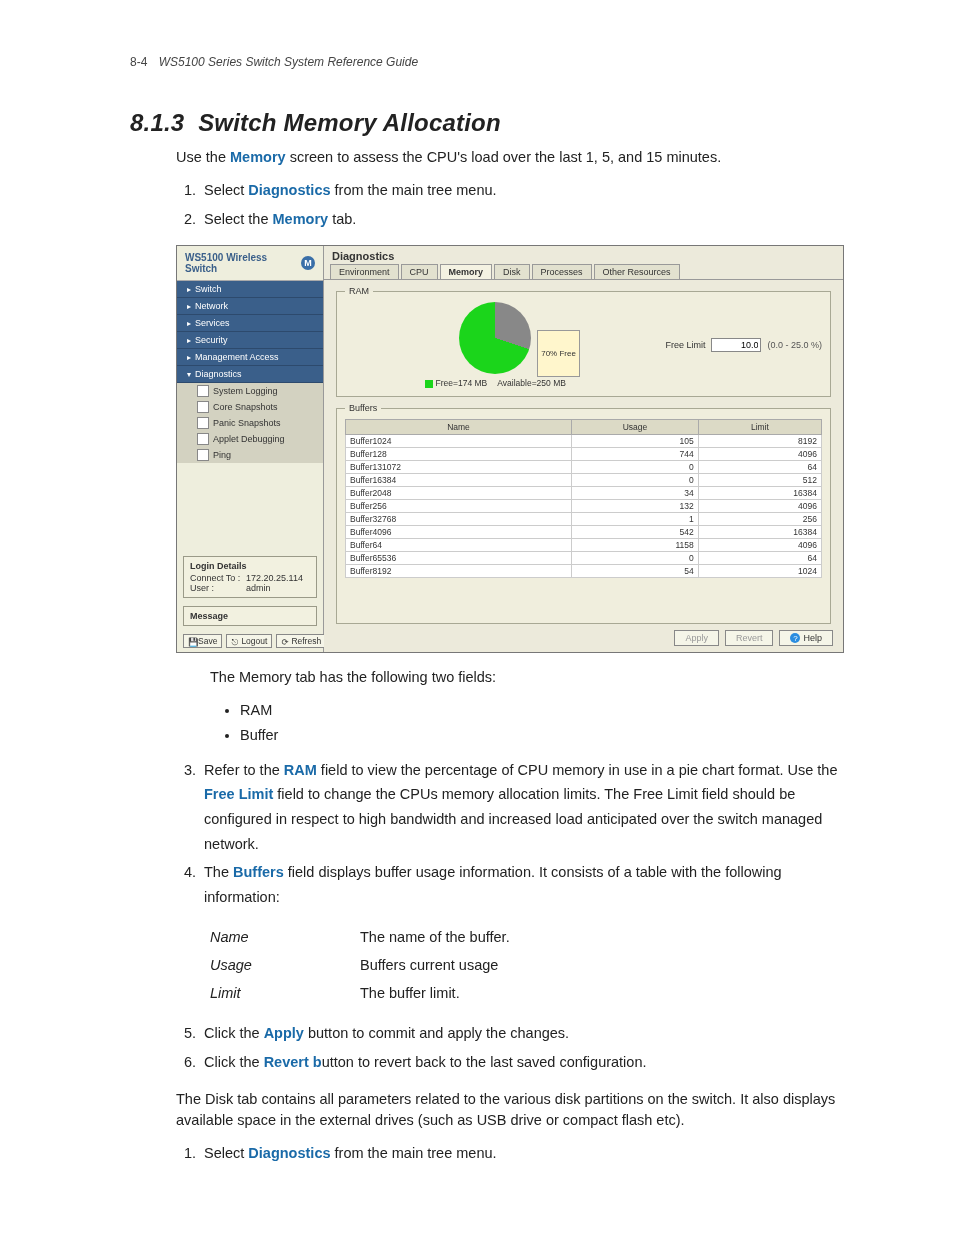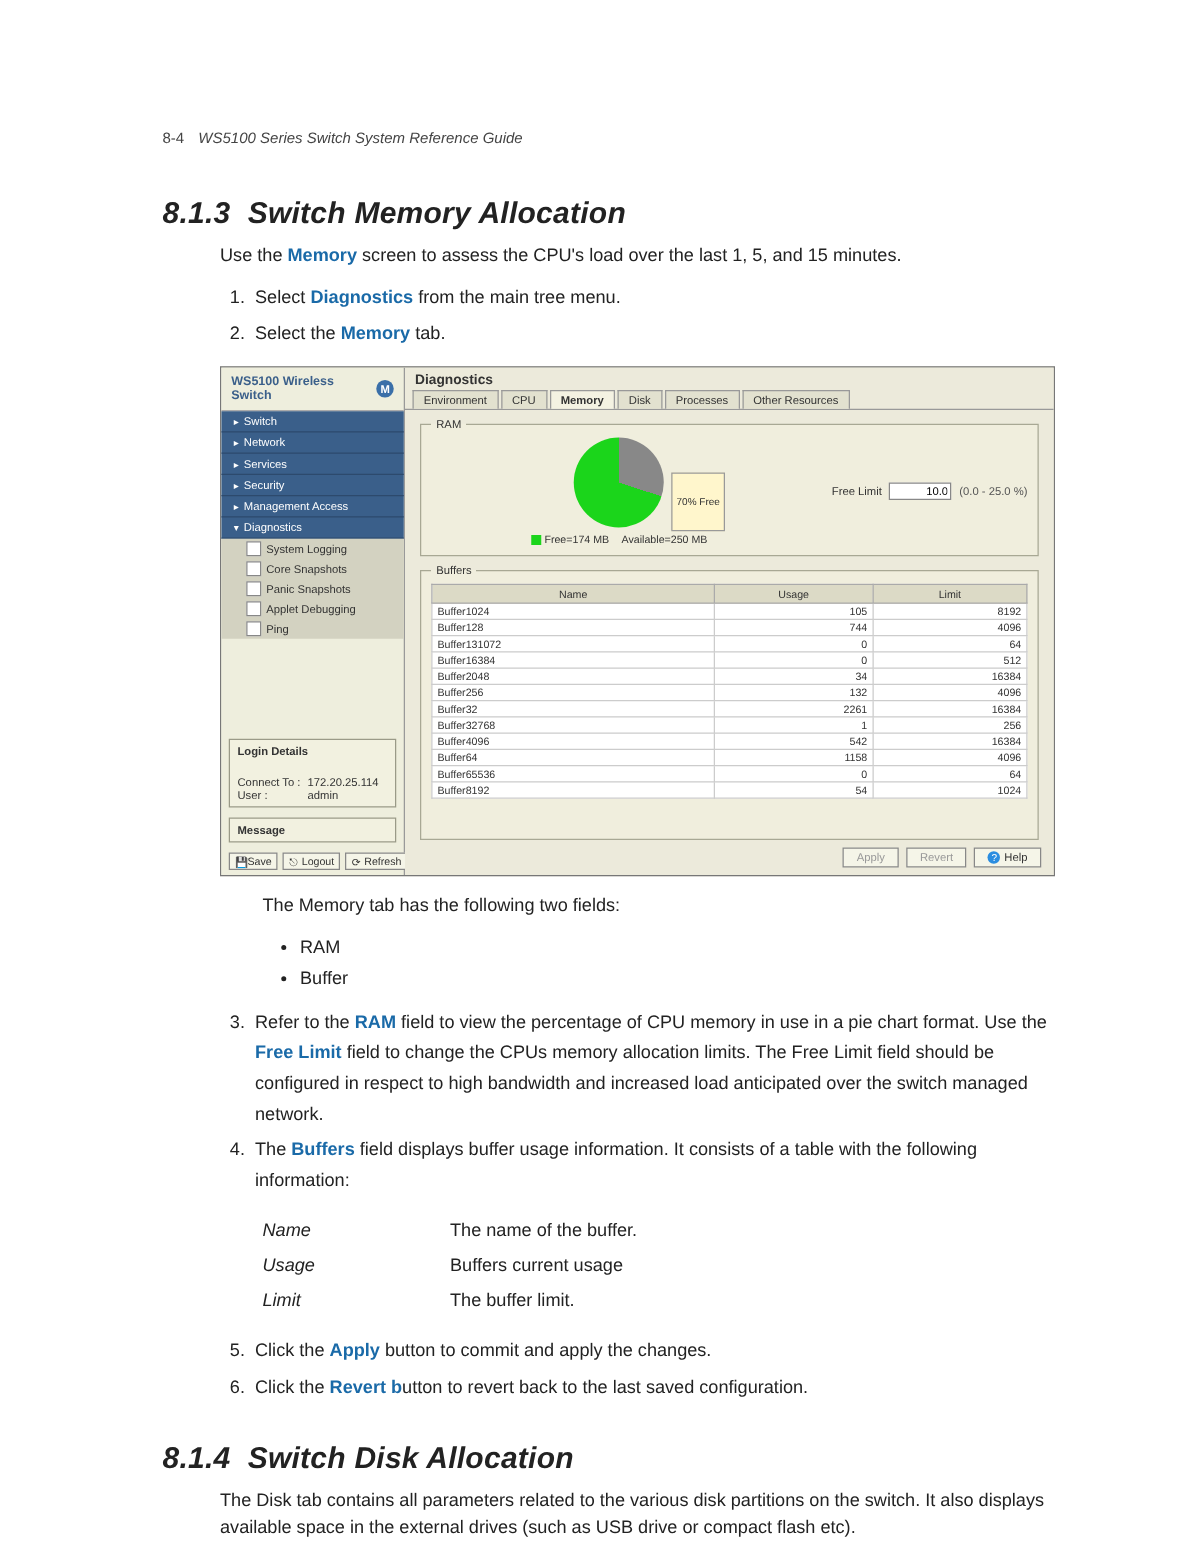--- a/index.html
+++ b/index.html
@@ -12,21 +12,20 @@
     width: 954px;
     min-height: 1235px;
     box-sizing: border-box;
     padding: 55px 100px 60px 130px;
   }
   .running-header {
     font-size: 12px;
     font-style: italic;
     color: #444;
     margin-bottom: 40px;
-    margin-top: 48px;
   }
   .running-header .pagenum { font-style: normal; margin-right: 8px; }
   h2.section-title {
     font-family: "Arial Narrow", Arial, sans-serif;
     font-style: italic;
     font-weight: 700;
     font-size: 24px;
     margin: 30px 0 10px 0;
     letter-spacing: 0.2px;
   }
@@ -247,21 +246,21 @@
             <span class="ico"></span>
             <span>Applet Debugging</span>
           </div>
         <div class="nav-sub">
             <span class="ico"></span>
             <span>Ping</span>
           </div>
       </div>
       <div class="sidebar-spacer"></div>
       <div class="login-box">
-        <div style="font-weight:700; margin-bottom:15px;">Login Details</div>
+        <div style="font-weight:700; margin-bottom:2px;">Login Details</div>
         <div><span class="lbl">Connect To :</span><span>172.20.25.114</span></div>
         <div><span class="lbl">User :</span><span>admin</span></div>
       </div>
       <div class="message-box">
         <div style="font-weight:700;">Message</div>
       </div>
       <div class="sidebar-buttons">
         <div class="minibtn">
             <span class="dot">💾</span>
             <span>Save</span>
@@ -344,25 +343,20 @@
                   <td>Buffer2048</td>
                   <td class="num">34</td>
                   <td class="num">16384</td>
                 </tr>
                 <tr>
                   <td>Buffer256</td>
                   <td class="num">132</td>
                   <td class="num">4096</td>
                 </tr>
                 <tr>
-                  <td>Buffer32</td>
-                  <td class="num">2261</td>
-                  <td class="num">16384</td>
-                </tr>
-                <tr>
                   <td>Buffer32768</td>
                   <td class="num">1</td>
                   <td class="num">256</td>
                 </tr>
                 <tr>
                   <td>Buffer4096</td>
                   <td class="num">542</td>
                   <td class="num">16384</td>
                 </tr>
                 <tr>
@@ -430,24 +424,20 @@
 
   <ol class="steps" start="5">
     <li>
       <span>Click the </span><span class="kw">Apply</span><span> button to commit and apply the changes.</span>
     </li>
     <li>
       <span>Click the </span><span class="kw">Revert b</span><span>utton to revert back to the last saved configuration.</span>
     </li>
   </ol>
 
-  <h2 class="section-title">
-    <span>8.1.4</span>&nbsp;
-    <span>Switch Disk Allocation</span>
-  </h2>
   <p class="body-text">The Disk tab contains all parameters related to the various disk partitions on the switch. It also displays available space in the external drives (such as USB drive or compact flash etc).</p>
   <ol class="steps">
     <li>
       <span>Select </span><span class="kw">Diagnostics</span><span> from the main tree menu.</span>
     </li>
   </ol>
 
 </div>
 
 </body></html>

